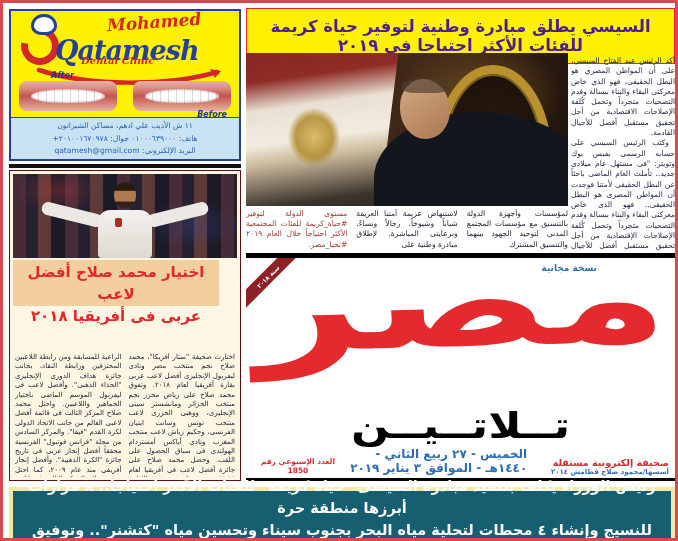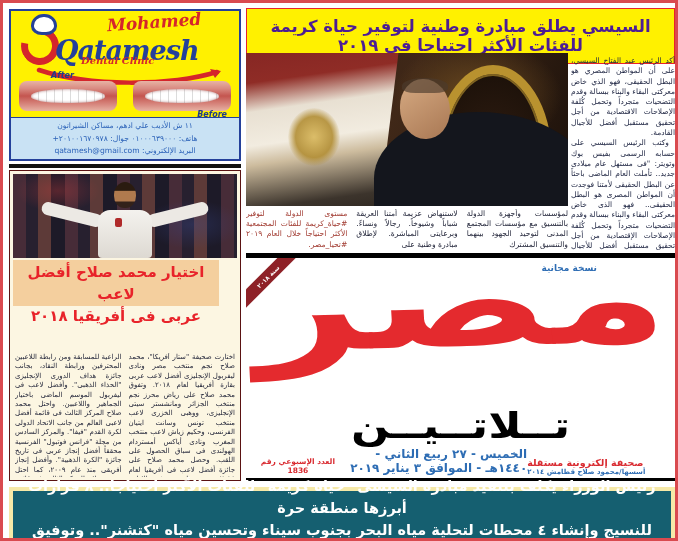--- a/index.html
+++ b/index.html
@@ -70,21 +70,21 @@
   .under-col { flex:1; font-size:7.6px; line-height:10.2px; color:#23263A; text-align:justify; direction:rtl; }
   .under-col.redish { color:#A13A30; }
 
   
   .masthead { position:absolute; left:243px; top:250px; width:429px; height:228px; background:#fff; border-top:5px solid #000; border-bottom:3px solid #000; overflow:hidden; }
   .ribbon { position:absolute; top:12px; left:-26px; width:96px; transform:rotate(-45deg); background:#8E2127; color:#fff; font-size:6px; font-weight:bold; text-align:center; padding:3px 0; }
   .free-copy { position:absolute; top:5px; right:78px; color:#2E6DB4; font-size:9px; font-weight:bold; direction:rtl; }
   .logo-main { position:absolute; top:-26px; left:0; right:0; text-align:center; color:#E42A2E; font-weight:bold; font-size:128px; transform:scaleX(1.45) rotate(-2deg); line-height:1.1; }
   .logo-sub { position:absolute; bottom:32px; left:0; right:0; text-align:center; color:#000; font-weight:bold; font-size:36px; transform:scaleX(1.25); letter-spacing:2px; }
   .mast-bottom { position:absolute; bottom:2px; left:6px; right:6px; display:flex; direction:rtl; align-items:flex-end; }
-  .mast-right { width:34%; text-align:left; }
+  .mast-right { width:34%; text-align:right; }
   .mast-tagline { color:#D92B31; font-size:9.5px; font-weight:bold; direction:rtl; }
   .mast-founder { color:#2E6DB4; font-size:7px; font-weight:bold; direction:rtl; }
   .mast-center { width:44%; text-align:right; color:#2E6DB4; font-size:12px; font-weight:bold; direction:rtl; padding-bottom:1px; }
   .mast-left { width:22%; text-align:center; color:#D92B31; font-size:7.5px; font-weight:bold; direction:rtl; padding-bottom:1px; }
 
   
   .bottom-banner { position:absolute; left:6px; top:484px; width:666px; height:65px; background:#155F70; border:4px solid #F6E9A8; color:#fff; font-weight:bold; font-size:14.5px; line-height:1.5; display:flex; flex-direction:column; align-items:center; justify-content:center; direction:rtl; text-align:center; }
 </style>
 </head>
 <body>
@@ -161,21 +161,21 @@
     <div class="logo-main">مصر</div>
     <div class="logo-sub">تــلاتــيــن</div>
     <div class="ribbon">سنة ٢٠١٨</div>
     <div class="free-copy">نسخة مجانية</div>
     <div class="mast-bottom">
       <div class="mast-right">
         <div class="mast-tagline">صحيفة إلكترونية مستقلة</div>
         <div class="mast-founder">أسسها/محمود صلاح قطامش ٢٠١٤</div>
       </div>
       <div class="mast-center">الخميس - ٢٧ ربيع الثاني - ١٤٤٠هـ - الموافق ٣ يناير ٢٠١٩</div>
-      <div class="mast-left">العدد الإسبوعي رقم 1836</div>
+      <div class="mast-left">العدد الإسبوعي رقم 1850</div>
     </div>
   </div>
 
   <div class="bottom-banner">
     <div>رئيس الوزراء يكلف بتنفيذ مبادرة السيسى "حياة كريمة" للفئات الأكثر احتياجا.. ٨ قرارات أبرزها منطقة حرة</div>
     <div>للنسيج وإنشاء ٤ محطات لتحلية مياه البحر بجنوب سيناء وتحسين مياه "كتشنر".. وتوفيق أوضاع ٨٠ كنيسة</div>
   </div>
 
 </div>
 

